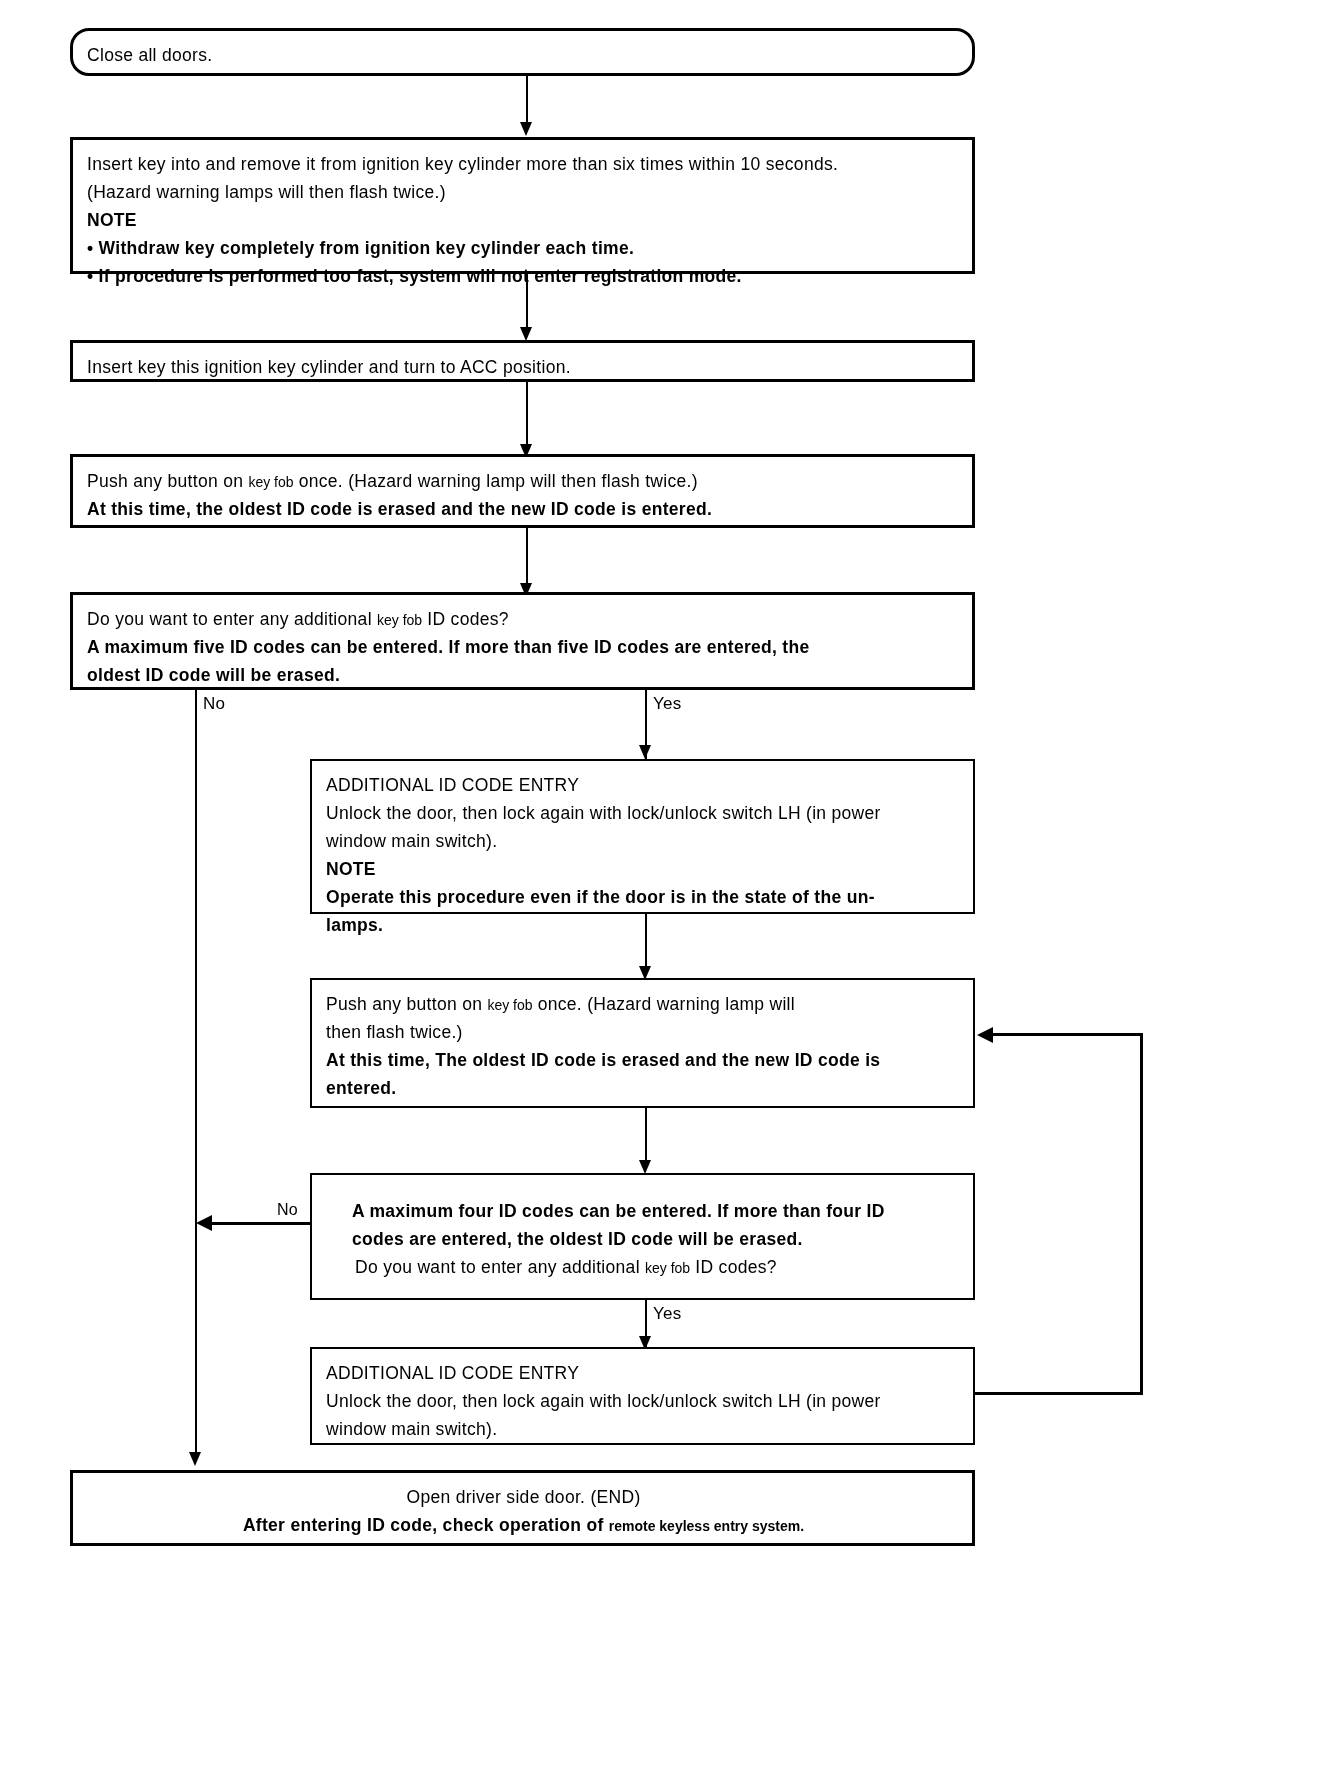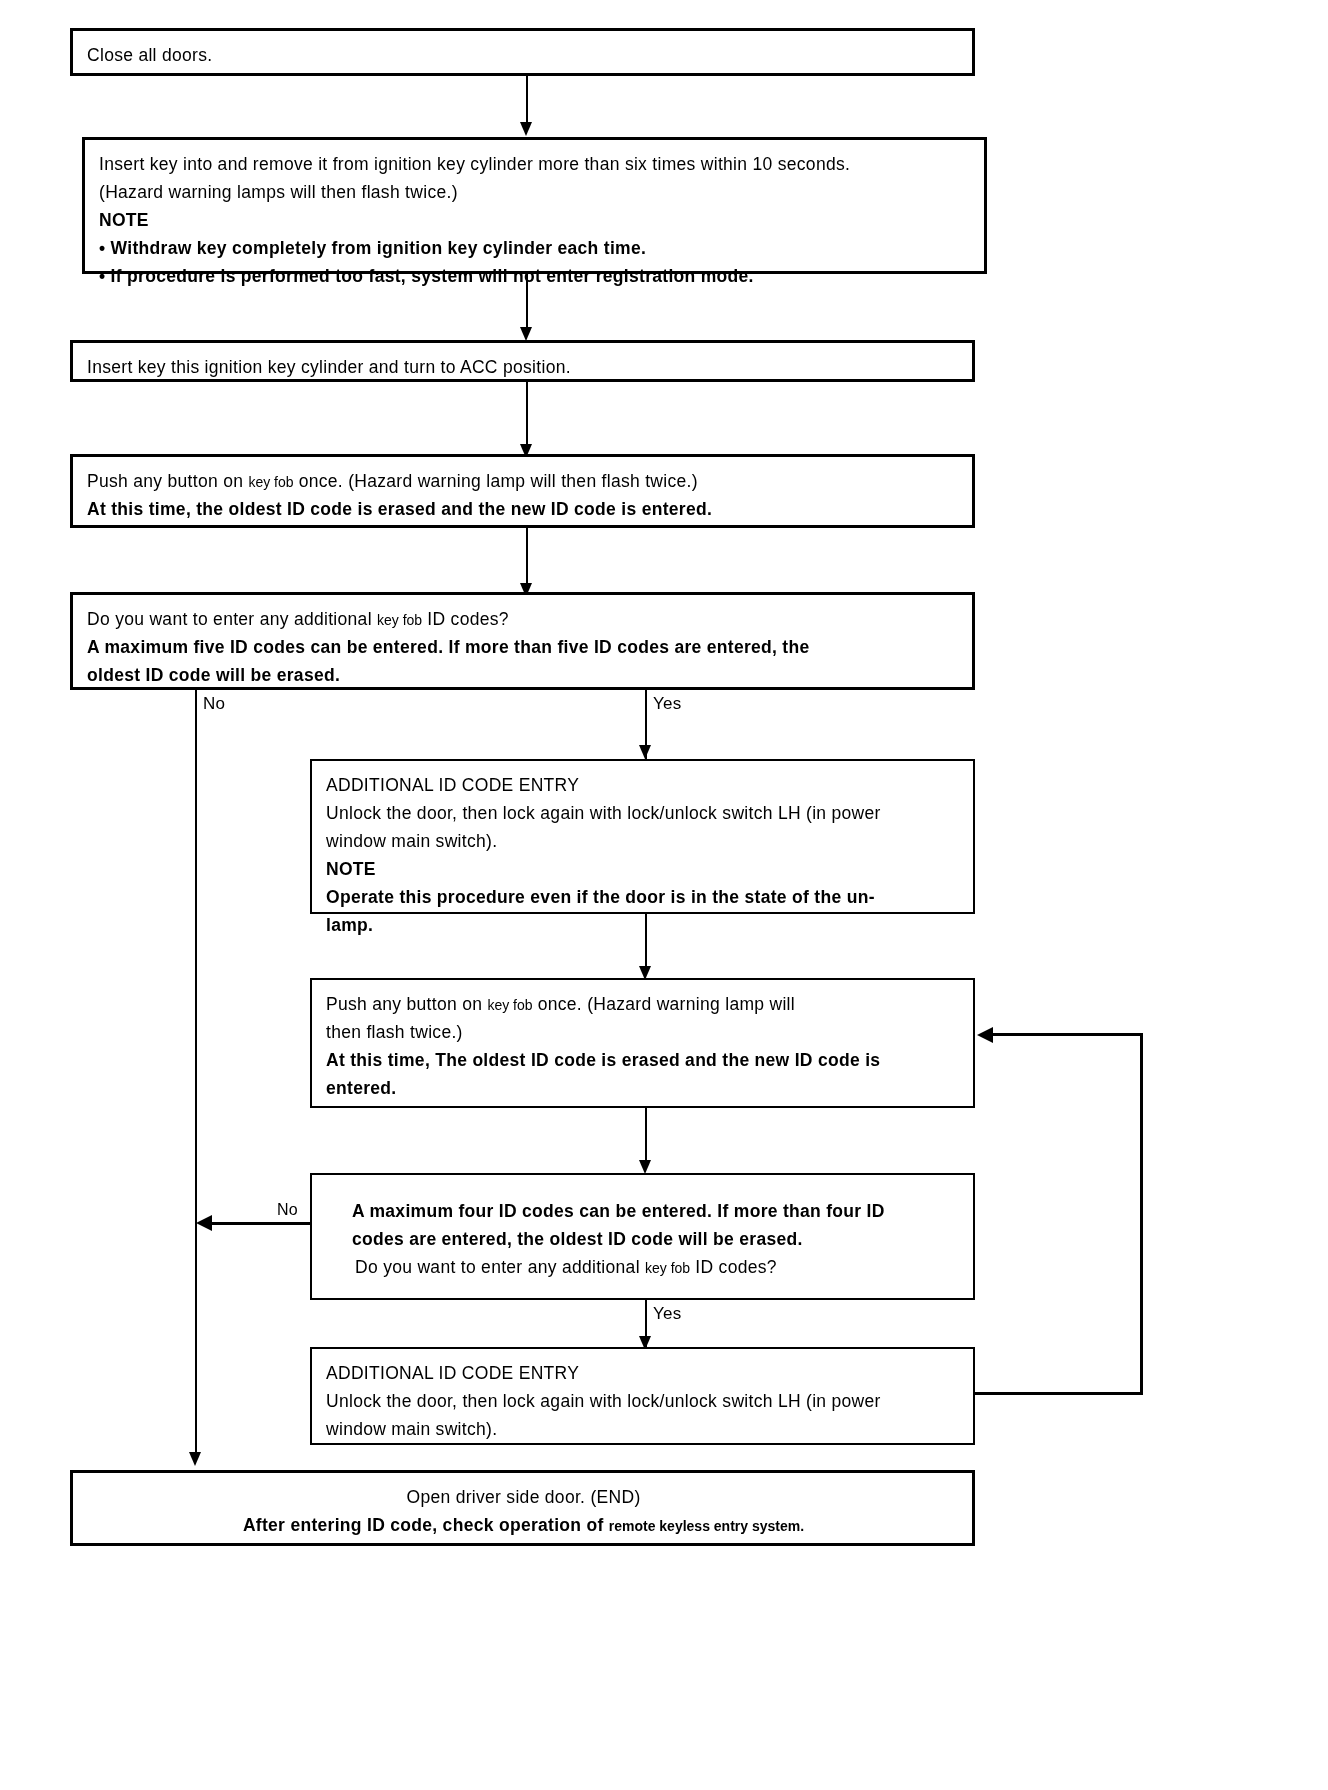--- a/index.html
+++ b/index.html
@@ -72,28 +72,28 @@
     letter-spacing: 0.3px;
     white-space: nowrap;
   }
   .edge-label.sm { font-size: 16px; }
 </style>
 </head>
 <body>
 
 <div id="page">
 
-  <div class="box thick" style="left:70px; top:28px; width:905px; height:48px;">
+  <div class="box thick" style="left:70px; top:28px; width:905px; height:48px;border-radius:19px;">
     <div class="ln">Close all doors.</div>
   </div>
 
   <div class="vline thin" style="left:526px; top:76px; height:52px;"></div>
   <div class="arrow-down" style="left:520px; top:122px;"></div>
 
-  <div class="box thick" style="left:82px; top:137px; width:905px; height:137px;">
+  <div class="box thick" style="left:70px; top:137px; width:905px; height:137px;">
     <div class="ln">Insert key into and remove it from ignition key cylinder more than six times within 10 seconds.</div>
     <div class="ln">(Hazard warning lamps will then flash twice.)</div>
     <div class="ln b">NOTE</div>
     <div class="ln b">• Withdraw key completely from ignition key cylinder each time.</div>
     <div class="ln b">• If procedure is performed too fast, system will not enter registration mode.</div>
   </div>
 
   <div class="vline thin" style="left:526px; top:274px; height:58px;"></div>
   <div class="arrow-down" style="left:520px; top:327px;"></div>
 
@@ -129,21 +129,21 @@
   <div class="vline thin" style="left:645px; top:690px; height:70px;"></div>
   <div class="arrow-down" style="left:639px; top:745px;"></div>
   <div class="edge-label" style="left:653px; top:695px;">Yes</div>
 
   <div class="box" style="left:310px; top:759px; width:665px; height:155px;">
     <div class="ln">ADDITIONAL ID CODE ENTRY</div>
     <div class="ln">Unlock the door, then lock again with lock/unlock switch LH (in power</div>
     <div class="ln">window main switch).</div>
     <div class="ln b">NOTE</div>
     <div class="ln b">Operate this procedure even if the door is in the state of the un-</div>
-    <div class="ln b">lamp.</div>
+    <div class="ln b">lamps.</div>
   </div>
 
   <div class="vline thin" style="left:645px; top:914px; height:58px;"></div>
   <div class="arrow-down" style="left:639px; top:966px;"></div>
 
   <div class="box" style="left:310px; top:978px; width:665px; height:130px;">
     <div class="ln">
       <span>Push any button on </span><span class="small">key fob</span><span>  once. (Hazard warning lamp will</span>
     </div>
     <div class="ln">then flash twice.)</div>

